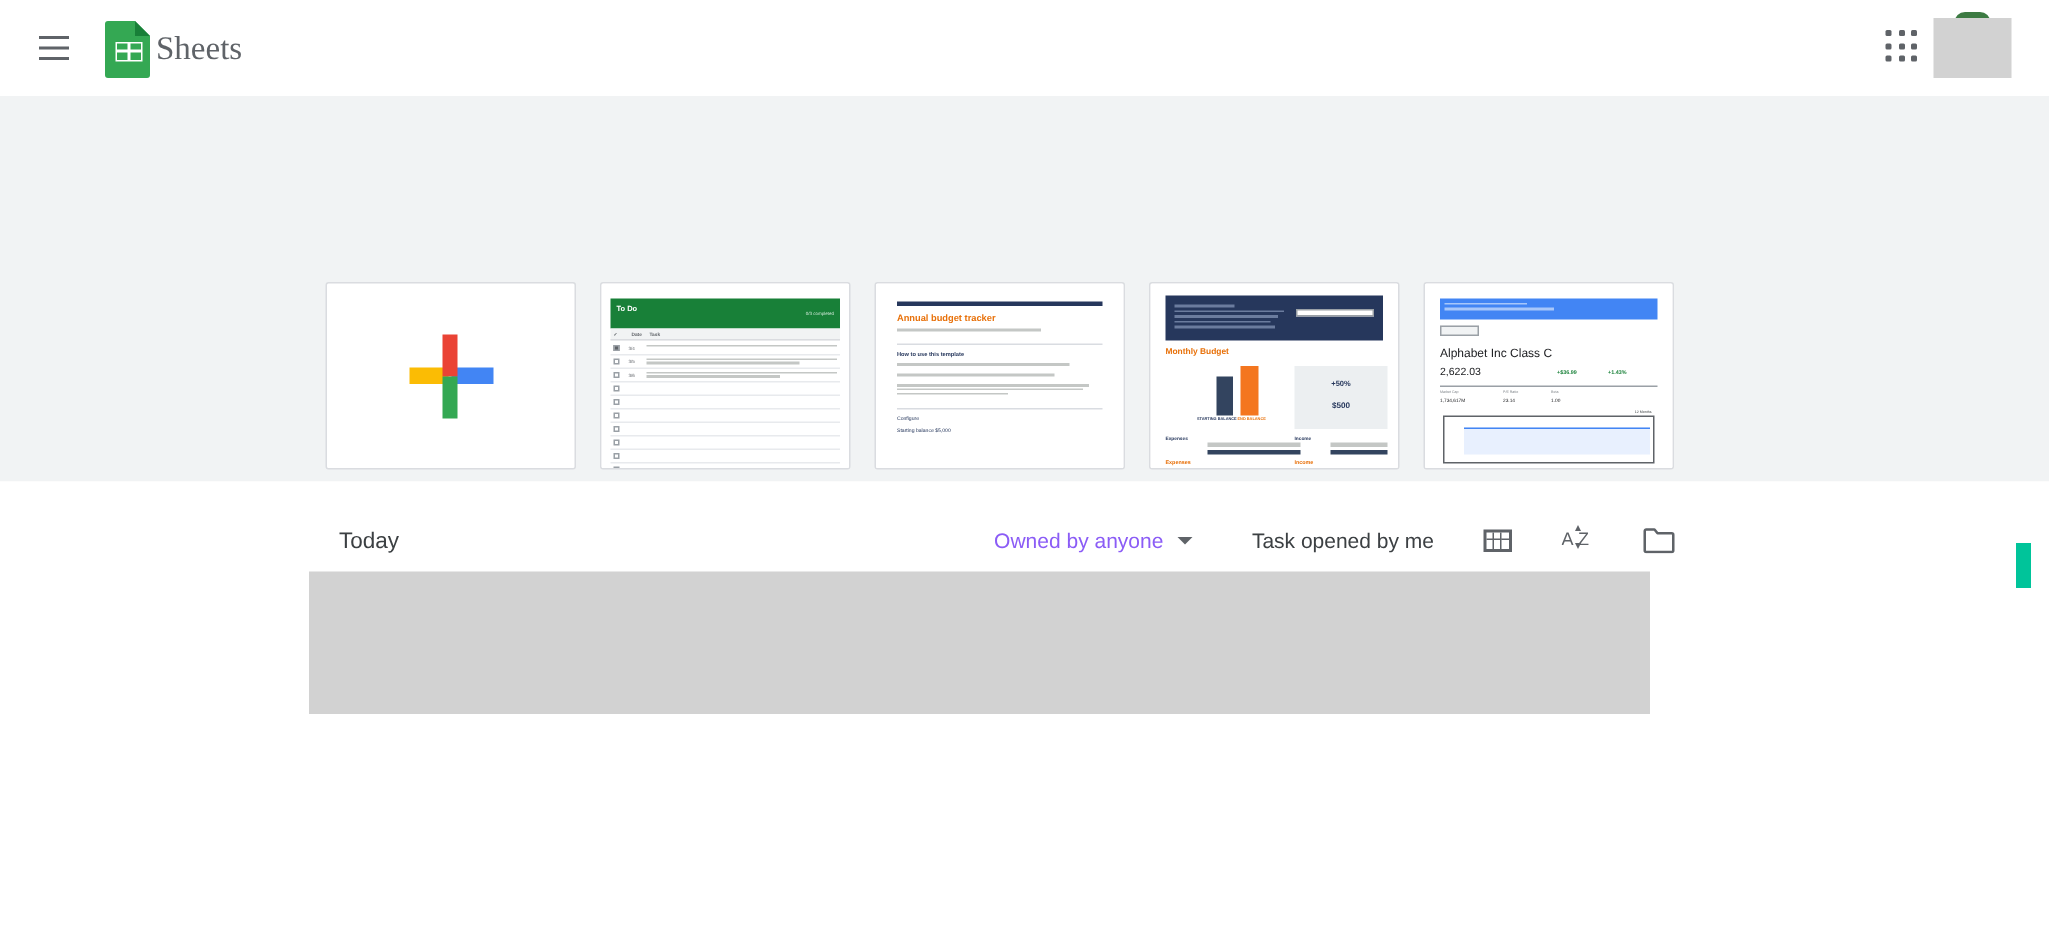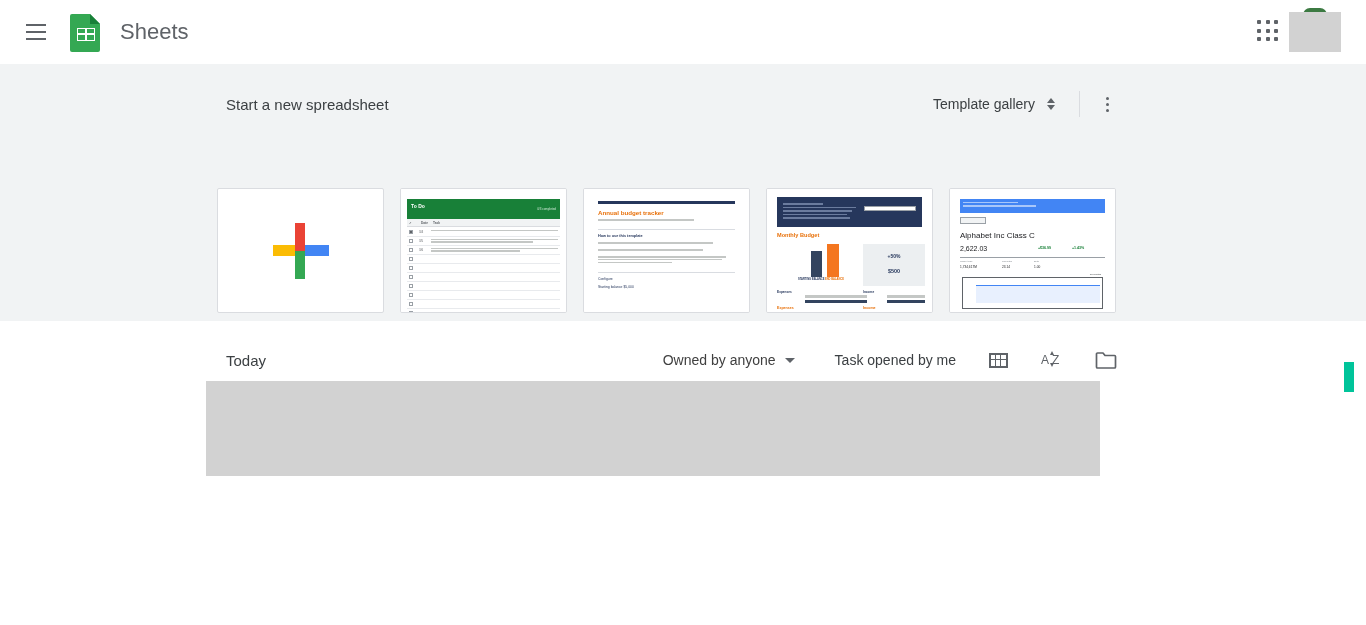--- a/index.html
+++ b/index.html
@@ -22,22 +22,23 @@
     position: absolute; left: 22px; top: 18px;
     width: 30px; height: 28px;
     display: flex; flex-direction: column; justify-content: center; gap: 5px;
     cursor: pointer;
   }
   .hamburger span {
     display: block; width: 20px; height: 2px; background: #5f6368; margin-left: 4px;
   }
   .brand {
     position: absolute; left: 68px; top: 12px;
-    display: flex; align-items: center; gap: 16px;
+    display: flex; align-items: center; 
     cursor: pointer;
+    font-family: Liberation Serif, serif;
   }
   .sheets-logo {
     width: 36px; height: 40px; position: relative;
   }
   .brand-title {
     font-size: 22px; color: #5f6368; font-weight: 400;
     letter-spacing: 0px; line-height: 40px;
   }
   .searchbar {
     position: absolute; left: 314px; top: 8px;
@@ -175,21 +176,21 @@
   .gf-area { position:absolute; left:13px; right:2px; bottom:5px; height:18px; background:#e8f0fe; border-top:1px solid #4285f4; }
 
   
   .list-section { position:absolute; top:321px; left:0; width:1366px; height:304px; background:#fff; }
   .list-bar {
     position:absolute; top:17px; left:226px; width:892px; height:44px;
     display:flex; align-items:center;
   }
   .list-today { font-size:15px; color:#3c4043; }
   .list-controls { margin-left:auto; display:flex; align-items:center; gap:0; }
-  .owned { font-size:14px; color:#404040; display:flex; align-items:center; gap:9px; cursor:pointer; }
+  .owned { font-size:14px; color:#8b5cf6; display:flex; align-items:center; gap:9px; cursor:pointer; }
   .caret-down { width:0;height:0;border-left:5px solid transparent;border-right:5px solid transparent;border-top:5px solid #5f6368; }
   .lastopened { font-size:14px; color:#3c4043; margin-left:40px; cursor:pointer; }
   .icon-btn { width:24px; height:24px; margin-left:30px; cursor:pointer; display:flex; align-items:center; justify-content:center; }
   .grid-icon { width:19px; height:15px; border:2px solid #5f6368; display:grid; grid-template-columns:1fr 1fr 1fr; grid-template-rows:1fr 1fr; }
   .grid-icon i { border-right:1.5px solid #5f6368; border-bottom:1.5px solid #5f6368; }
   .grid-icon i:nth-child(3), .grid-icon i:nth-child(6) { border-right:none; }
   .grid-icon i:nth-child(4), .grid-icon i:nth-child(5), .grid-icon i:nth-child(6) { border-bottom:none; }
   .az-icon { font-size:15px; color:#5f6368; font-weight:500; position:relative; letter-spacing:0px; }
   .folder-icon { width:22px; height:18px; position:relative; }
 
@@ -240,40 +241,20 @@
       <i></i>
       <i></i>
   </div>
 
   <div class="avatar-cap"></div>
   <div class="avatar-block"></div>
 </div>
 
 <div class="template-section">
 
-  <div class="tpl-header">
-    <span class="tpl-title">Start a new spreadsheet</span>
-    <span class="tpl-right">
-      <span class="tpl-gallery">
-        <span>Template gallery</span>
-        <span class="updown">
-          <svg width="12" height="16" viewBox="0 0 12 16">
-            <path d="M6 2 L10 7 L2 7 Z" fill="#5f6368"></path>
-            <path d="M6 14 L10 9 L2 9 Z" fill="#5f6368"></path>
-          </svg>
-        </span>
-      </span>
-      <span class="divider-v"></span>
-      <span class="kebab">
-        <i></i>
-        <i></i>
-        <i></i>
-      </span>
-    </span>
-  </div>
 
   <div class="cards">
 
     <div class="card">
       <div class="card-thumb">
         <div class="plus-wrap">
           <span class="b-yellow"></span>
           <span class="b-blue"></span>
           <span class="b-red"></span>
           <span class="b-green"></span>

